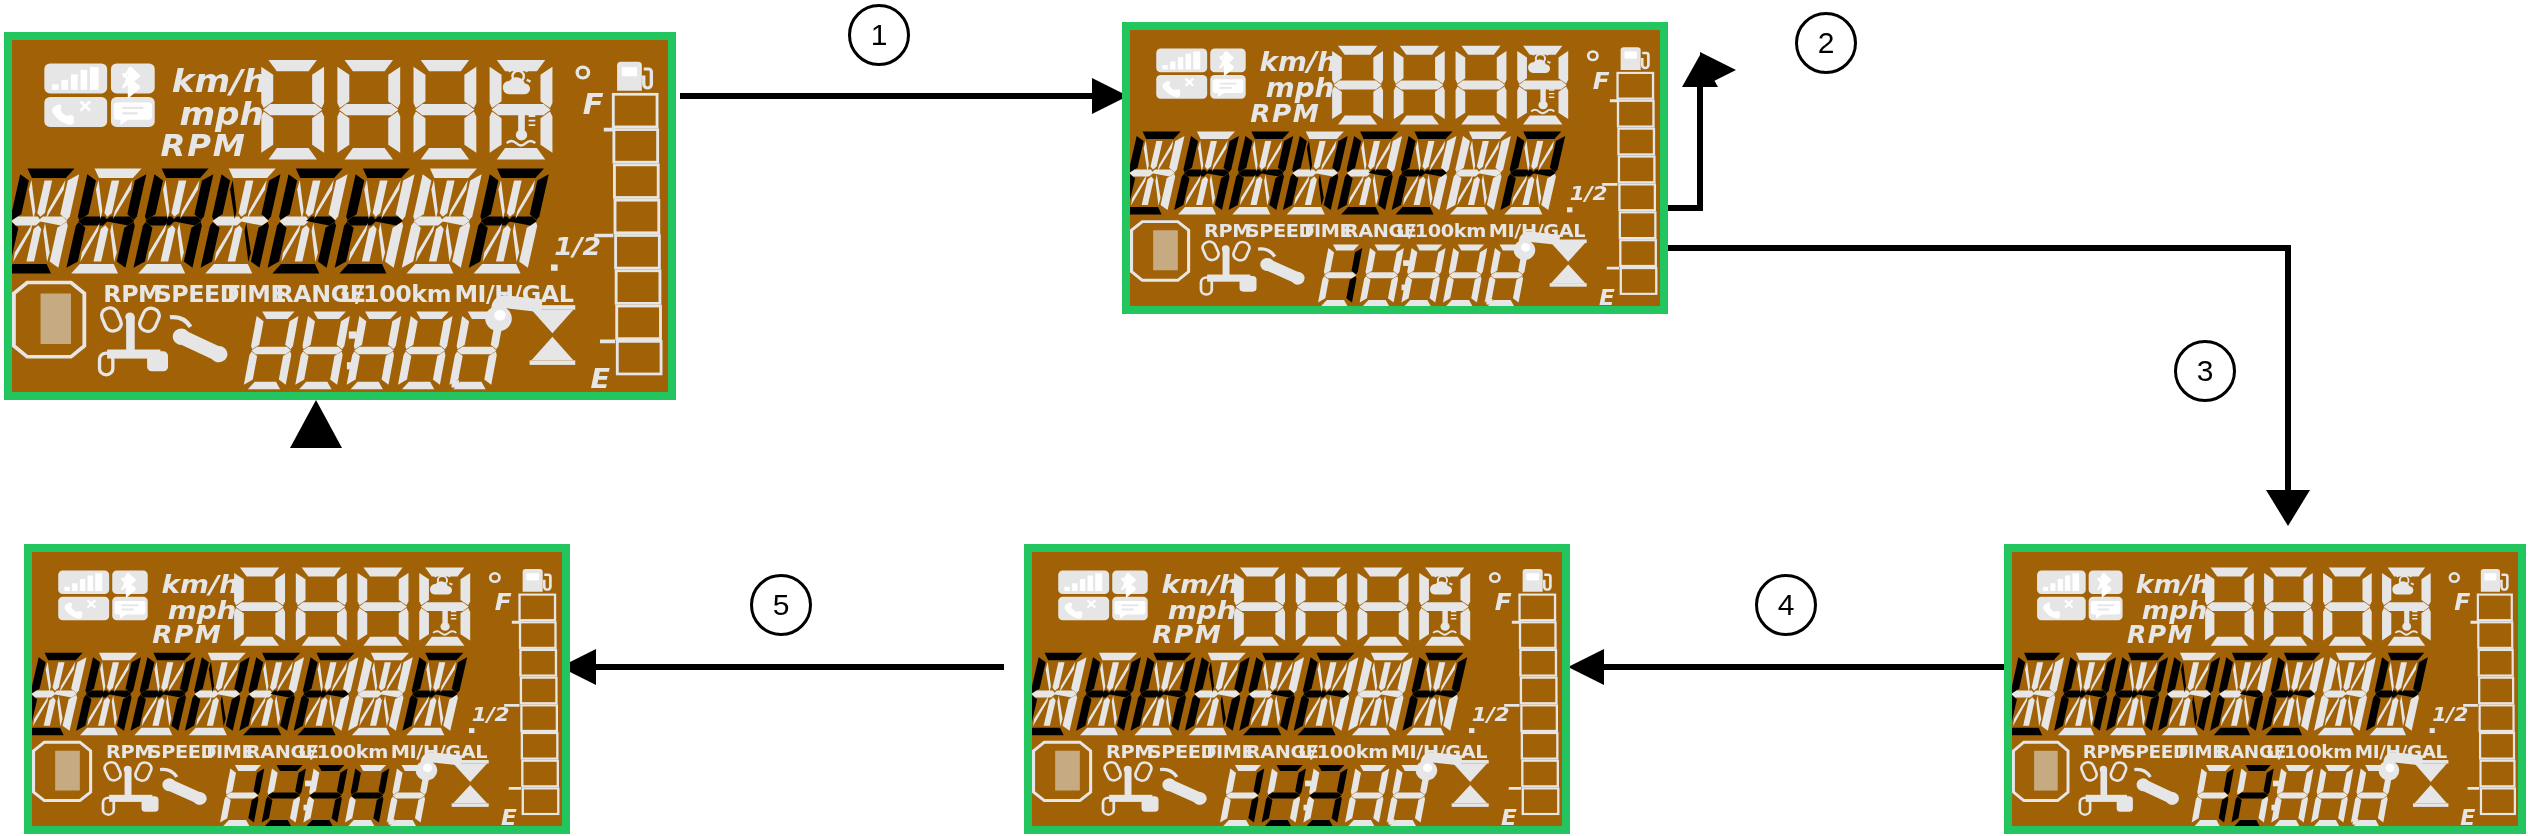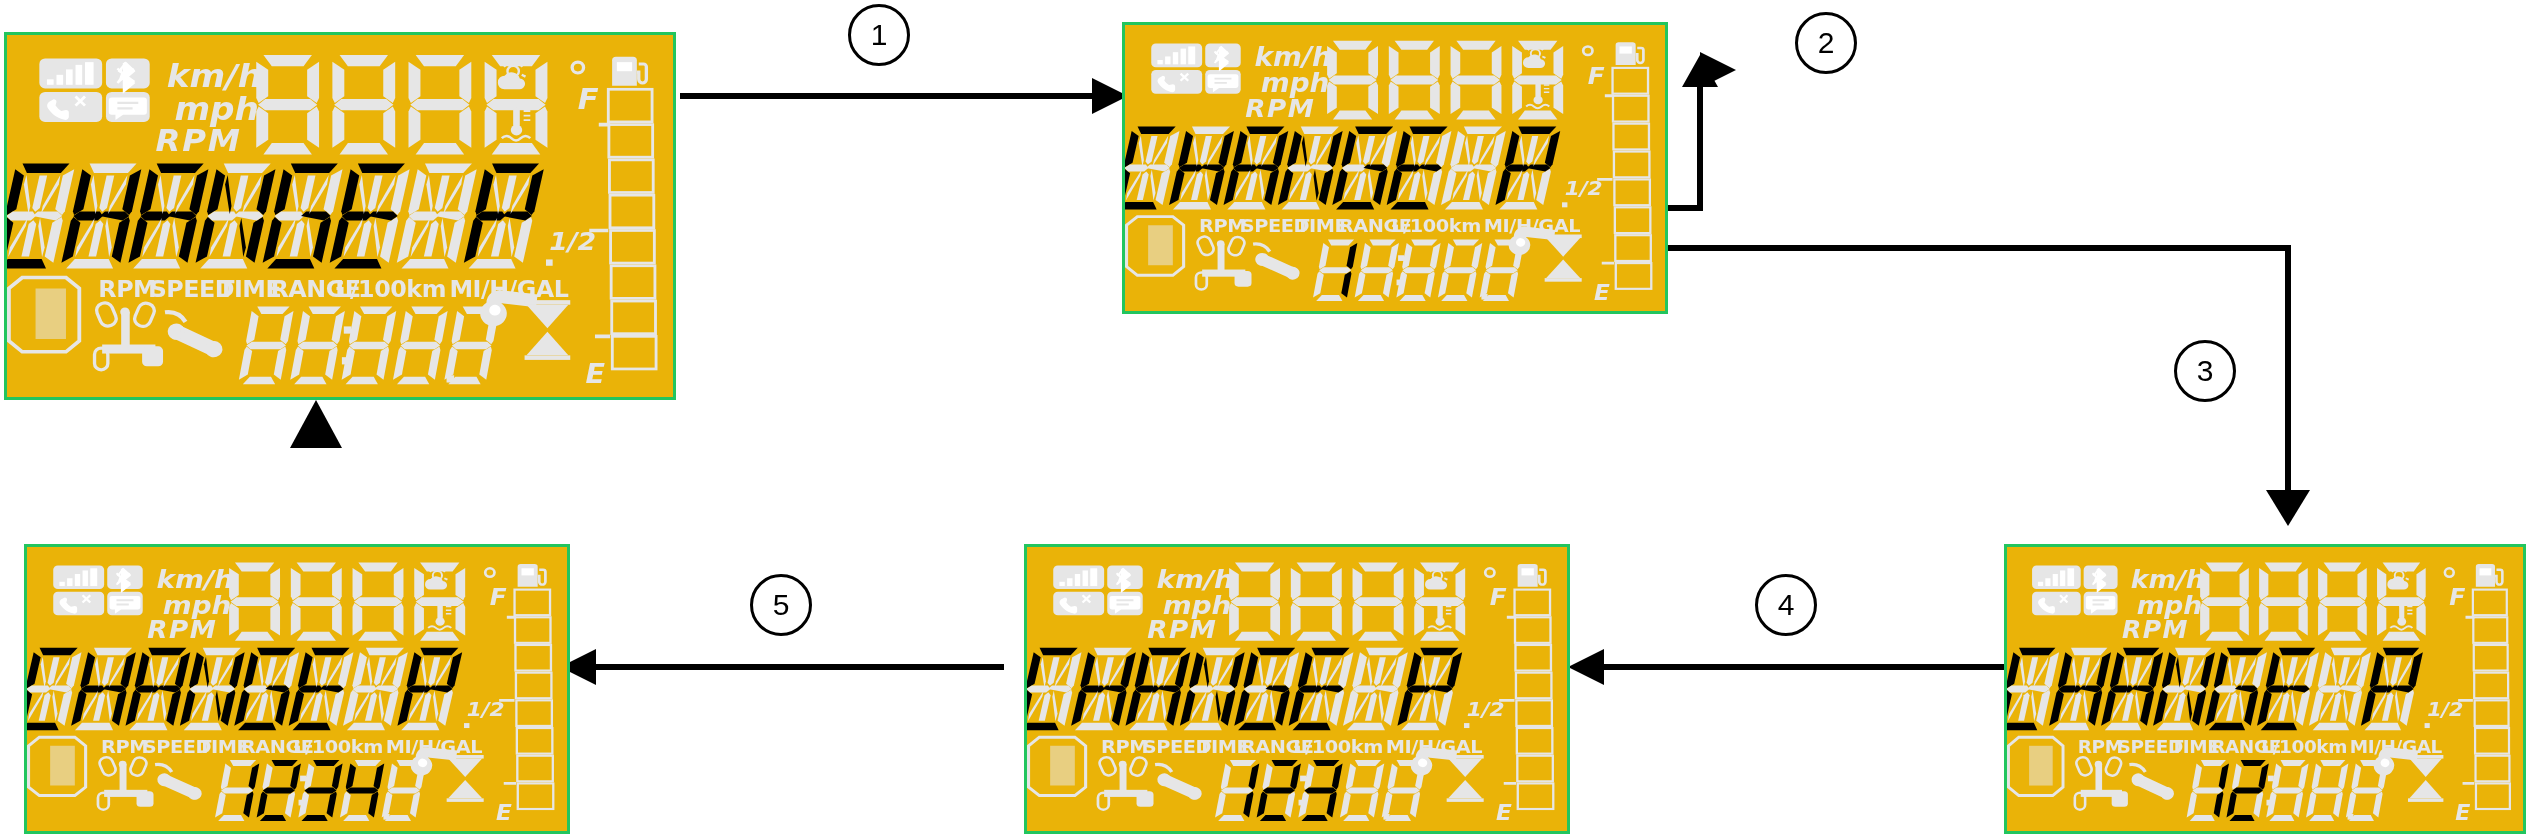--- a/index.html
+++ b/index.html
@@ -12,22 +12,22 @@
     position: relative;
     width: 2528px;
     height: 836px;
     background: #ffffff;
     overflow: hidden;
   }
 
   
   .lcd {
     position: absolute;
-    border: 3px solid #22c55e;
-    background: #eab308;
+    border: 8px solid #22c55e;
+    background: #a16207;
     overflow: hidden;
   }
   .lcd-inner {
     position: absolute;
     inset: 0;
     transform-origin: 0 0;
   }
 
   
   

